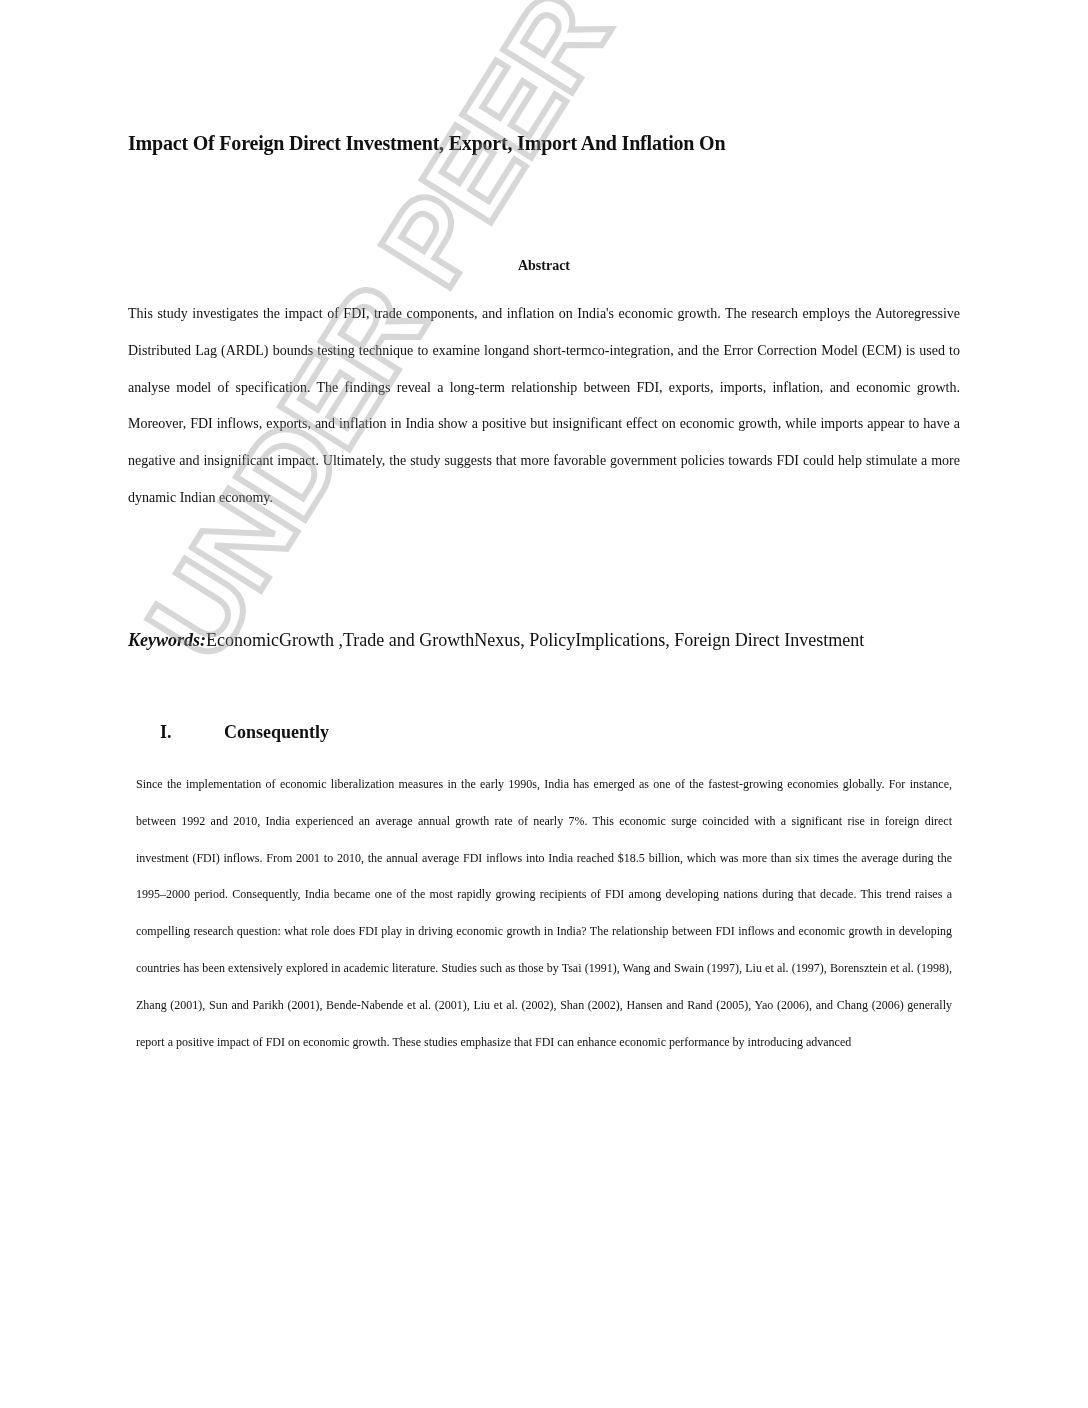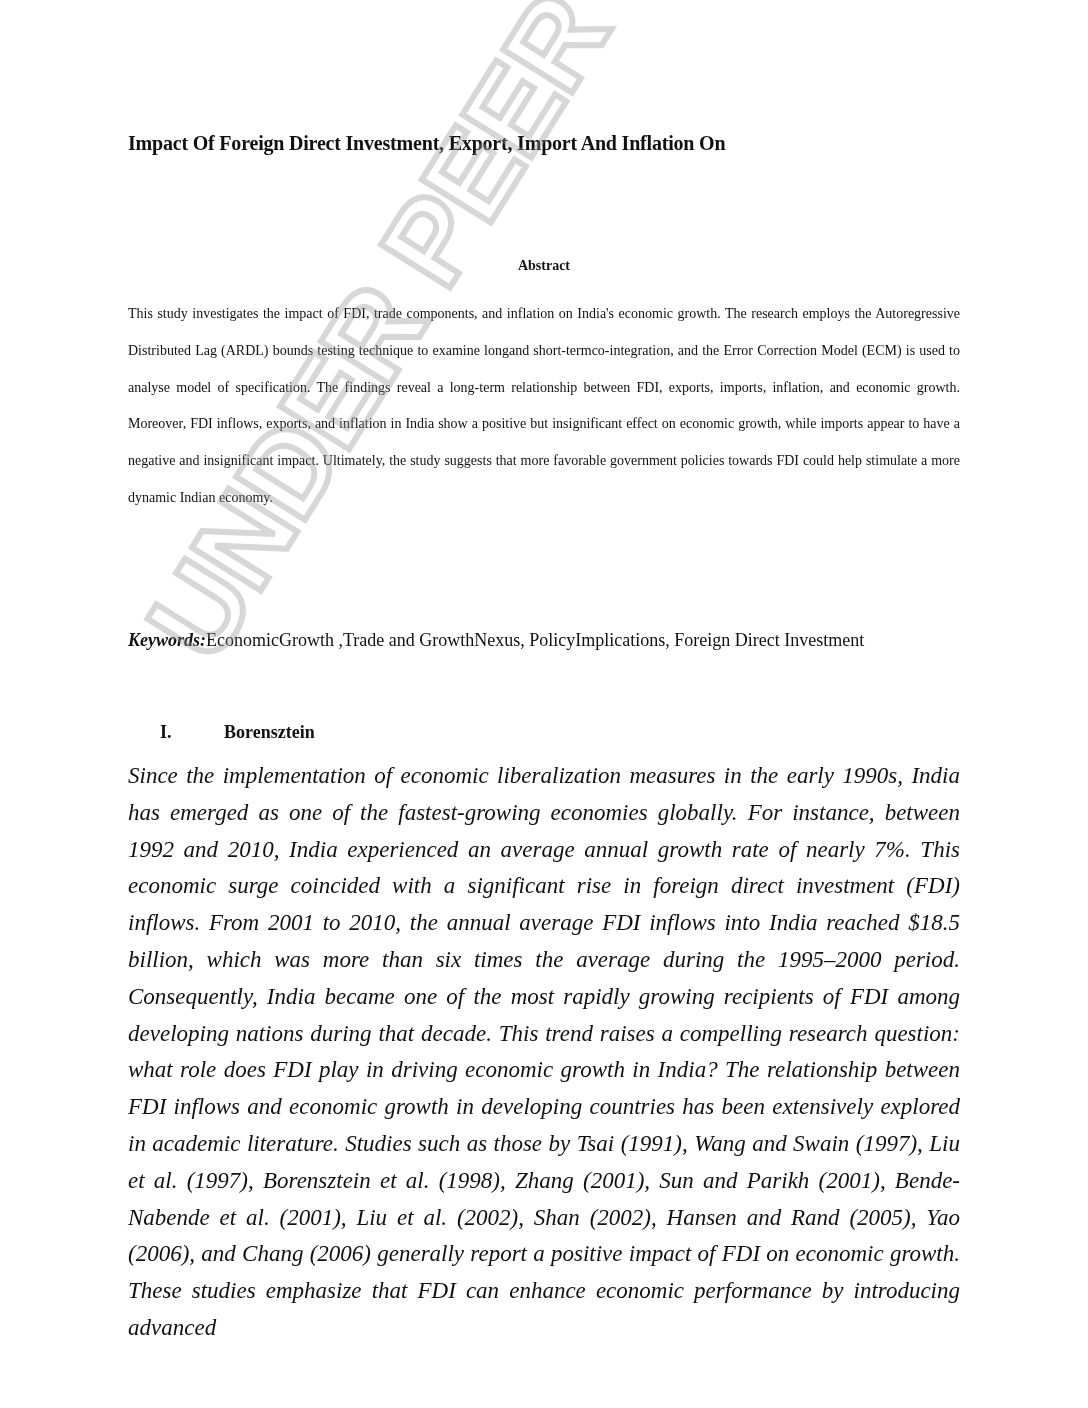--- a/index.html
+++ b/index.html
@@ -75,25 +75,24 @@
       margin: 0;
       display: flex;
     }
     .section-heading .num {
       width: 64px;
     }
     .intro-body {
       position: absolute;
       top: 636px;
       left: 0; right: 0;
-      font-size: 23px;
+      font-size: 12px;
       line-height: 36.8px;
       text-align: justify;
-      margin: 0;
-      font-style: italic;
+      margin: 8px;
     }
     .watermark {
       position: absolute;
       left: 120px;
       top: 610px;
       transform: rotate(-58deg);
       transform-origin: left top;
       font-family: "Liberation Sans", "DejaVu Sans", sans-serif;
       font-weight: bold;
       font-size: 118px;
@@ -116,20 +115,20 @@
     </h1>
 
     <h2 class="abstract-heading">Abstract</h2>
 
     <p class="abstract-body">This study investigates the impact of FDI, trade components, and inflation on India's economic growth. The research employs the Autoregressive Distributed Lag (ARDL) bounds testing technique to examine longand short-termco-integration, and the Error Correction Model (ECM) is used to analyse model of specification. The findings reveal a long-term relationship between FDI, exports, imports, inflation, and economic growth. Moreover, FDI inflows, exports, and inflation in India show a positive but insignificant effect on economic growth, while imports appear to have a negative and insignificant impact. Ultimately, the study suggests that more favorable government policies towards FDI could help stimulate a more dynamic Indian economy.</p>
 
     <p class="keywords"><span class="kw-label">Keywords:</span><span>EconomicGrowth ,Trade and GrowthNexus, PolicyImplications, Foreign Direct Investment</span></p>
 
     <h2 class="section-heading">
       <span class="num">I.</span>
-      <span>Borensztein</span>
+      <span>Consequently</span>
     </h2>
 
     <p class="intro-body">Since the implementation of economic liberalization measures in the early 1990s, India has emerged as one of the fastest-growing economies globally. For instance, between 1992 and 2010, India experienced an average annual growth rate of nearly 7%. This economic surge coincided with a significant rise in foreign direct investment (FDI) inflows. From 2001 to 2010, the annual average FDI inflows into India reached $18.5 billion, which was more than six times the average during the 1995–2000 period. Consequently, India became one of the most rapidly growing recipients of FDI among developing nations during that decade. This trend raises a compelling research question: what role does FDI play in driving economic growth in India? The relationship between FDI inflows and economic growth in developing countries has been extensively explored in academic literature. Studies such as those by Tsai (1991), Wang and Swain (1997), Liu et al. (1997), Borensztein et al. (1998), Zhang (2001), Sun and Parikh (2001), Bende-Nabende et al. (2001), Liu et al. (2002), Shan (2002), Hansen and Rand (2005), Yao (2006), and Chang (2006) generally report a positive impact of FDI on economic growth. These studies emphasize that FDI can enhance economic performance by introducing advanced</p>
   </div>
 
   <div class="watermark">UNDER PEER REVIEW</div>
 </div>
 
 </body></html>

